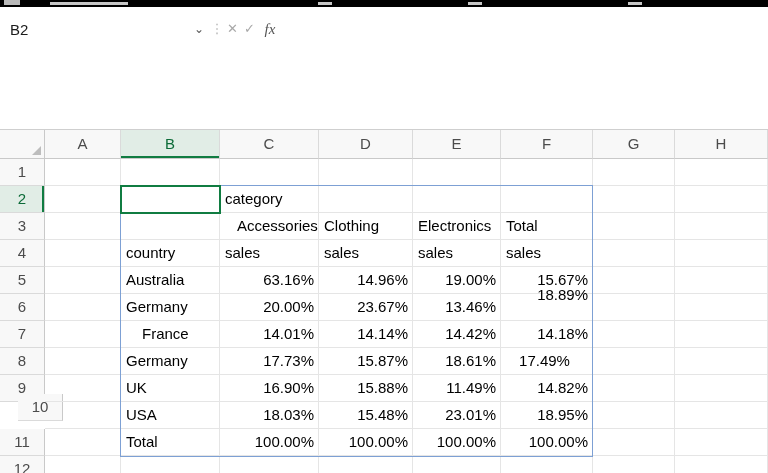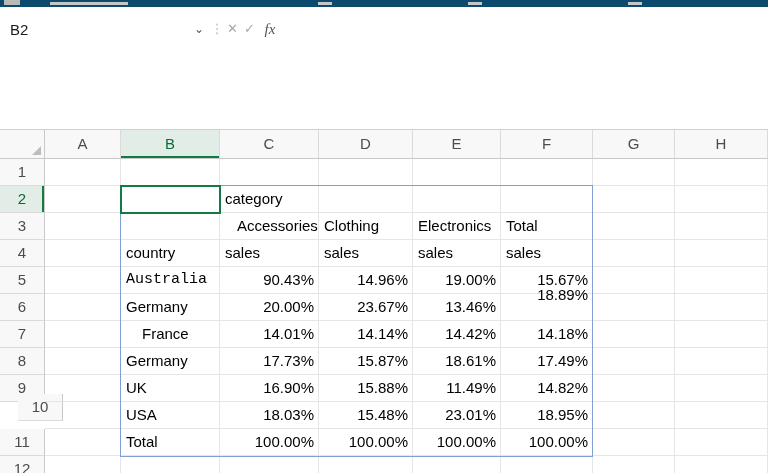--- a/index.html
+++ b/index.html
@@ -1,18 +1,18 @@
 <!DOCTYPE html>
 <html><head>
 <meta charset="utf-8">
 <style>
   * { margin:0; padding:0; box-sizing:border-box; }
   html,body { width:768px; height:473px; background:#fff; }
   .app { position:relative; width:768px; height:473px; overflow:hidden;
-         font-family:"Liberation Sans", sans-serif; background:#0c4a6e;padding-left:48px; }
+         font-family:"Liberation Sans", sans-serif; background:#000000;padding-left:48px; }
 
   
   .ribbon-edge { position:absolute; top:0; left:0; right:0; height:7px; }
   .frag { position:absolute; background:#c6c6c6; height:3px; top:2px; }
   .f1 { left:4px; width:16px; height:5px; top:0; background:#b9b9b9; }
   .f2 { left:50px; width:78px; }
   .f3 { left:318px; width:14px; }
   .f4 { left:468px; width:14px; }
   .f5 { left:628px; width:14px; }
 
@@ -141,40 +141,40 @@
         <div class="cell left" style="left: 220px; width: 88px; top: 56px;">category</div>
         <div class="cell left" style="left: 232px; width: 99px; top: 83px;">Accessories</div>
         <div class="cell left" style="left: 319px; width: 94px; top: 83px;">Clothing</div>
         <div class="cell left" style="left: 413px; width: 88px; top: 83px;">Electronics</div>
         <div class="cell left" style="left: 501px; width: 92px; top: 83px;">Total</div>
         <div class="cell left" style="left: 121px; width: 99px; top: 110px;">country</div>
         <div class="cell left" style="left: 220px; width: 99px; top: 110px;">sales</div>
         <div class="cell left" style="left: 319px; width: 94px; top: 110px;">sales</div>
         <div class="cell left" style="left: 413px; width: 88px; top: 110px;">sales</div>
         <div class="cell left" style="left: 501px; width: 92px; top: 110px;">sales</div>
-        <div class="cell left" style="left: 121px; width: 99px; top: 137px; font-family: Liberation Mono, monospace;">Australia</div>
-        <div class="cell right" style="left: 220px; width: 99px; top: 137px;">90.43%</div>
+        <div class="cell left" style="left: 121px; width: 99px; top: 137px;">Australia</div>
+        <div class="cell right" style="left: 220px; width: 99px; top: 137px;">63.16%</div>
         <div class="cell right" style="left: 319px; width: 94px; top: 137px;">14.96%</div>
         <div class="cell right" style="left: 413px; width: 88px; top: 137px;">19.00%</div>
         <div class="cell right" style="left: 501px; width: 92px; top: 137px;">15.67%</div>
         <div class="cell left" style="left: 121px; width: 99px; top: 164px;">Germany</div>
         <div class="cell right" style="left: 220px; width: 99px; top: 164px;">20.00%</div>
         <div class="cell right" style="left: 319px; width: 94px; top: 164px;">23.67%</div>
         <div class="cell right" style="left: 413px; width: 88px; top: 164px;">13.46%</div>
         <div class="cell right" style="left: 501px; width: 92px; top: 152px;">18.89%</div>
         <div class="cell left" style="left: 121px; width: 99px; top: 191px; margin-left: 16px;">France</div>
         <div class="cell right" style="left: 220px; width: 99px; top: 191px;">14.01%</div>
         <div class="cell right" style="left: 319px; width: 94px; top: 191px;">14.14%</div>
         <div class="cell right" style="left: 413px; width: 88px; top: 191px;">14.42%</div>
         <div class="cell right" style="left: 501px; width: 92px; top: 191px;">14.18%</div>
         <div class="cell left" style="left: 121px; width: 99px; top: 218px;">Germany</div>
         <div class="cell right" style="left: 220px; width: 99px; top: 218px;">17.73%</div>
         <div class="cell right" style="left: 319px; width: 94px; top: 218px;">15.87%</div>
         <div class="cell right" style="left: 413px; width: 88px; top: 218px;">18.61%</div>
-        <div class="cell right" style="left: 501px; width: 92px; top: 218px;">17.49%</div>
+        <div class="cell right" style="left: 501px; width: 92px; top: 218px; text-align: center;">17.49%</div>
         <div class="cell left" style="left: 121px; width: 99px; top: 245px;">UK</div>
         <div class="cell right" style="left: 220px; width: 99px; top: 245px;">16.90%</div>
         <div class="cell right" style="left: 319px; width: 94px; top: 245px;">15.88%</div>
         <div class="cell right" style="left: 413px; width: 88px; top: 245px;">11.49%</div>
         <div class="cell right" style="left: 501px; width: 92px; top: 245px;">14.82%</div>
         <div class="cell left" style="left: 121px; width: 99px; top: 272px;">USA</div>
         <div class="cell right" style="left: 220px; width: 99px; top: 272px;">18.03%</div>
         <div class="cell right" style="left: 319px; width: 94px; top: 272px;">15.48%</div>
         <div class="cell right" style="left: 413px; width: 88px; top: 272px;">23.01%</div>
         <div class="cell right" style="left: 501px; width: 92px; top: 272px;">18.95%</div>

